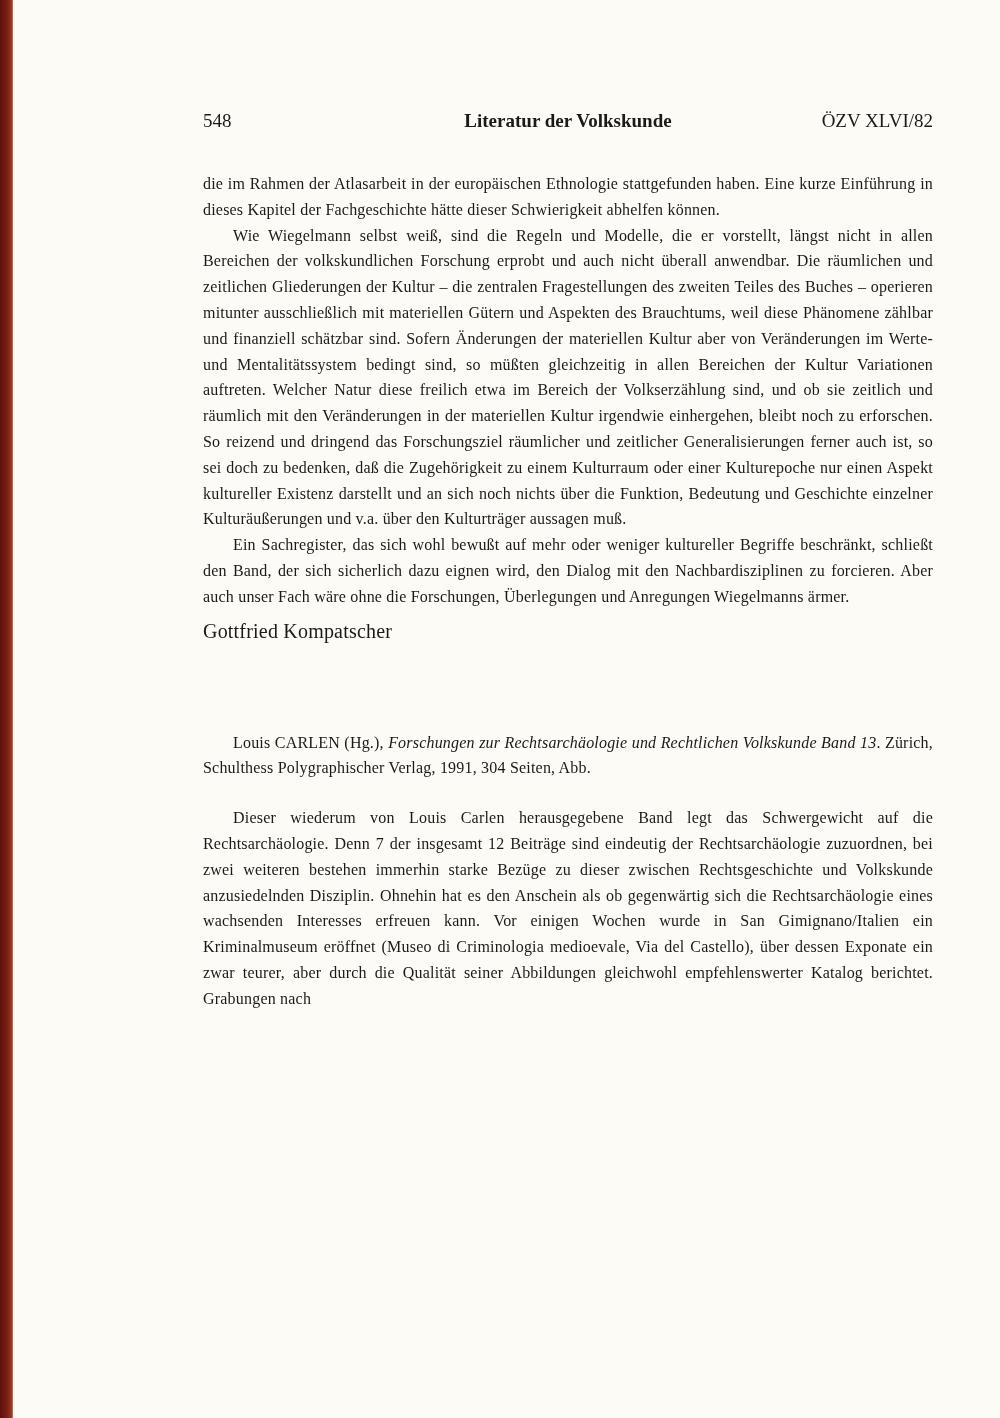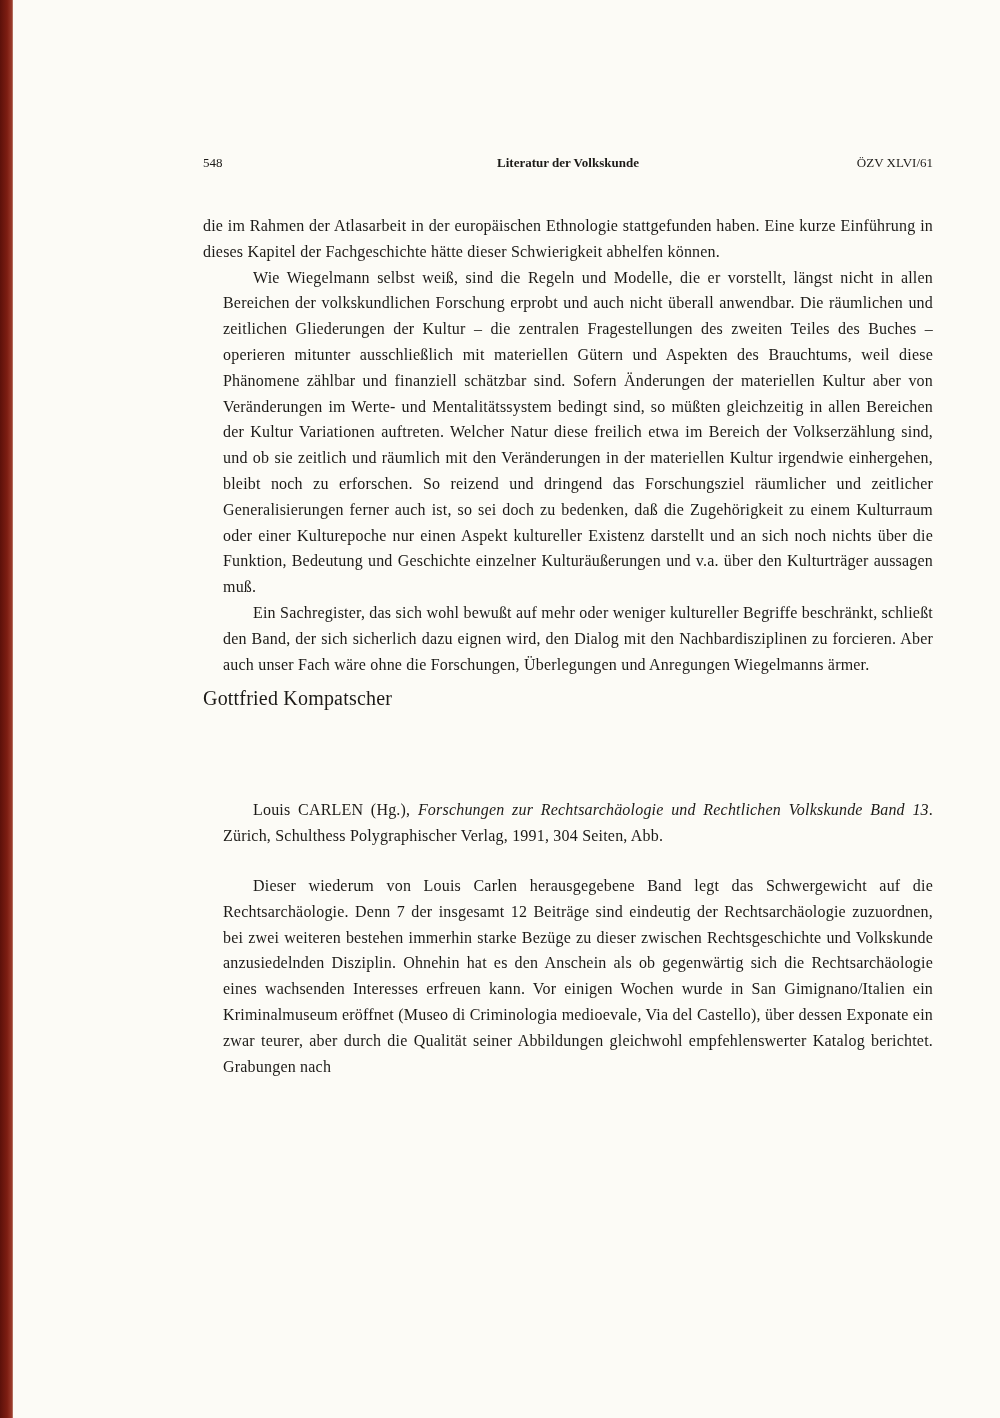--- a/index.html
+++ b/index.html
@@ -25,37 +25,36 @@
     background: linear-gradient(to right, #5c110a 0%, #7d1d12 55%, #9a3a2a 90%, #c08a7c 100%);
   }
   .content {
     position: absolute;
     left: 203px;
     top: 108px;
     width: 730px;
   }
   .running-header {
     display: flex;
-    font-size: 13px;
+    font-size: 19px;
     line-height: 26px;
     margin-bottom: 37px;
-    margin-top: 42px;
   }
   .running-header .hleft  { width: 25%; text-align: left; }
   .running-header .hcenter{ width: 50%; text-align: center; font-weight: bold; }
   .running-header .hright { width: 25%; text-align: right; }
 
   p.para {
     margin: 0;
     font-size: 16px;
     line-height: 25.8px;
     text-align: justify;
     letter-spacing: 0.2px;
   }
-  p.para.indent { text-indent: 30px; margin-left: 20px; }
+  p.para.indent { text-indent: 30px; }
 
   p.signature {
     margin: 8px 0 0 0;
     font-size: 20px;
     line-height: 26px;
     letter-spacing: 0.2px;
   }
 
   p.citation { margin-top: 86px; }
   p.para.follow { margin-top: 24px; }
@@ -67,21 +66,21 @@
 
 <div class="page">
 
   <div class="spine-edge"></div>
 
   <div class="content">
 
     <div class="running-header">
       <span class="hleft">548</span>
       <span class="hcenter">Literatur der Volkskunde</span>
-      <span class="hright">ÖZV XLVI/61</span>
+      <span class="hright">ÖZV XLVI/82</span>
     </div>
 
     <p class="para">die im Rahmen der Atlasarbeit in der europäischen Ethnologie stattgefunden haben. Eine kurze Einführung in dieses Kapitel der Fachgeschichte hätte dieser Schwierigkeit abhelfen können.</p>
 
     <p class="para indent">Wie Wiegelmann selbst weiß, sind die Regeln und Modelle, die er vorstellt, längst nicht in allen Bereichen der volkskundlichen Forschung erprobt und auch nicht überall anwendbar. Die räumlichen und zeitlichen Gliederungen der Kultur – die zentralen Fragestellungen des zweiten Teiles des Buches – operieren mitunter ausschließlich mit materiellen Gütern und Aspekten des Brauchtums, weil diese Phänomene zählbar und finanziell schätzbar sind. Sofern Änderungen der materiellen Kultur aber von Veränderungen im Werte- und Mentalitätssystem bedingt sind, so müßten gleichzeitig in allen Bereichen der Kultur Variationen auftreten. Welcher Natur diese freilich etwa im Bereich der Volkserzählung sind, und ob sie zeitlich und räumlich mit den Veränderungen in der materiellen Kultur irgendwie einhergehen, bleibt noch zu erforschen. So reizend und dringend das Forschungsziel räumlicher und zeitlicher Generalisierungen ferner auch ist, so sei doch zu bedenken, daß die Zugehörigkeit zu einem Kulturraum oder einer Kulturepoche nur einen Aspekt kultureller Existenz darstellt und an sich noch nichts über die Funktion, Bedeutung und Geschichte einzelner Kulturäußerungen und v.a. über den Kulturträger aussagen muß.</p>
 
     <p class="para indent">Ein Sachregister, das sich wohl bewußt auf mehr oder weniger kultureller Begriffe beschränkt, schließt den Band, der sich sicherlich dazu eignen wird, den Dialog mit den Nachbardisziplinen zu forcieren. Aber auch unser Fach wäre ohne die Forschungen, Überlegungen und Anregungen Wiegelmanns ärmer.</p>
 
     <p class="signature">Gottfried Kompatscher</p>
 

